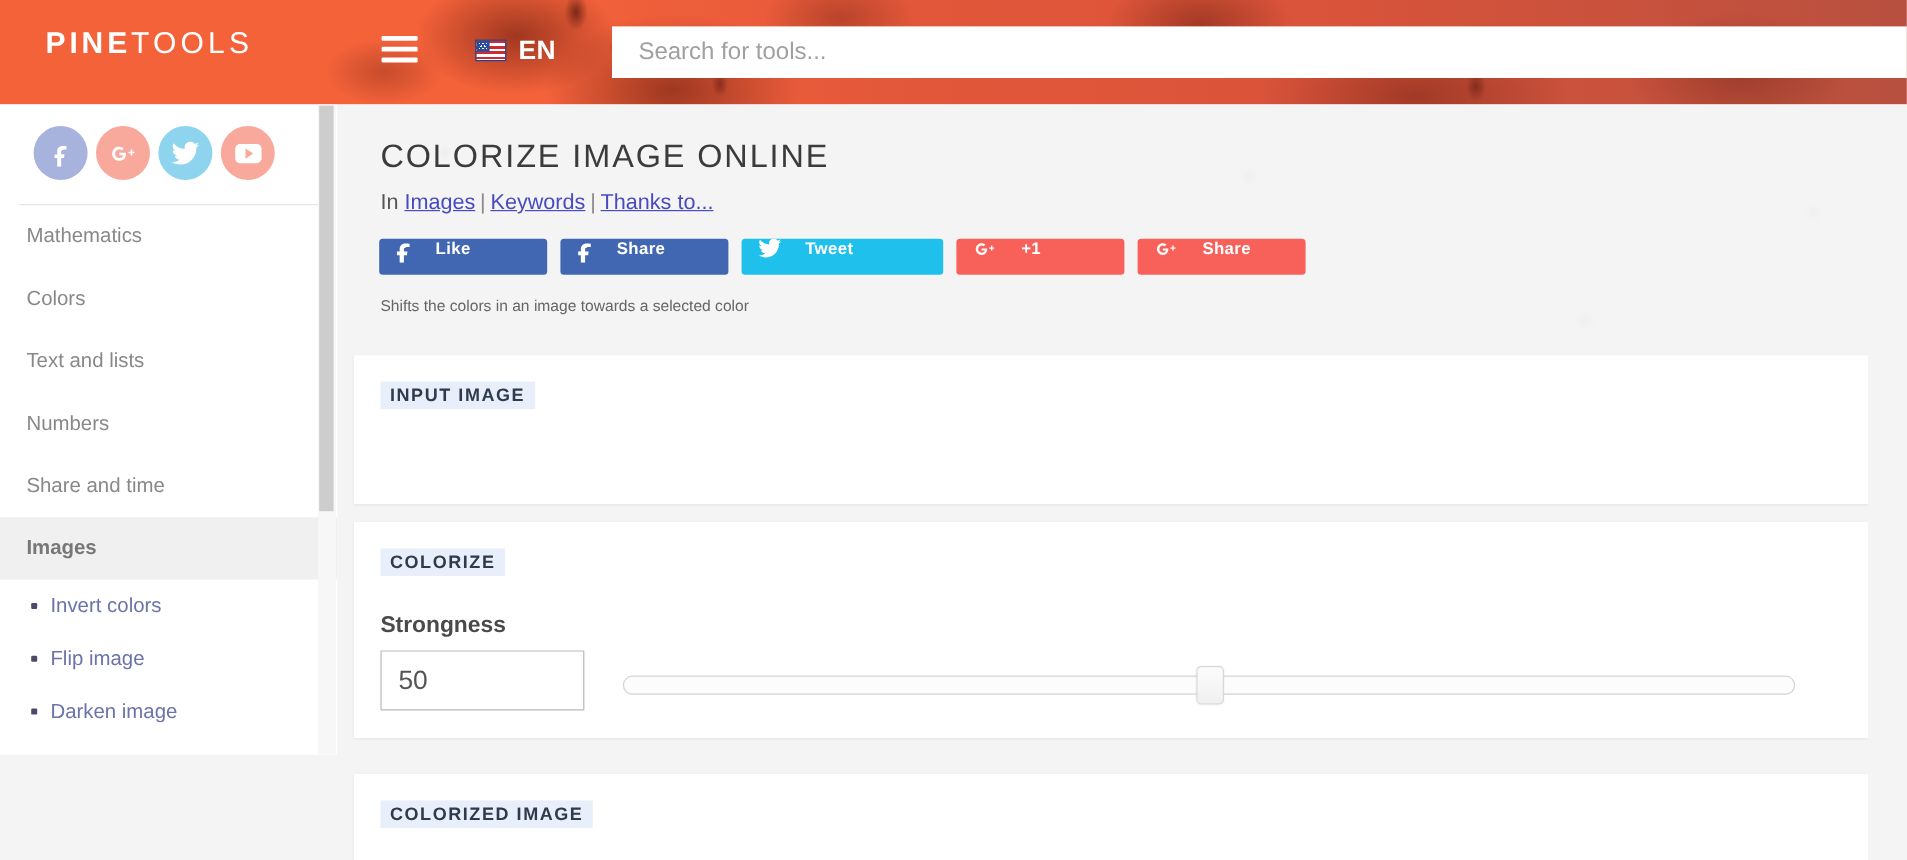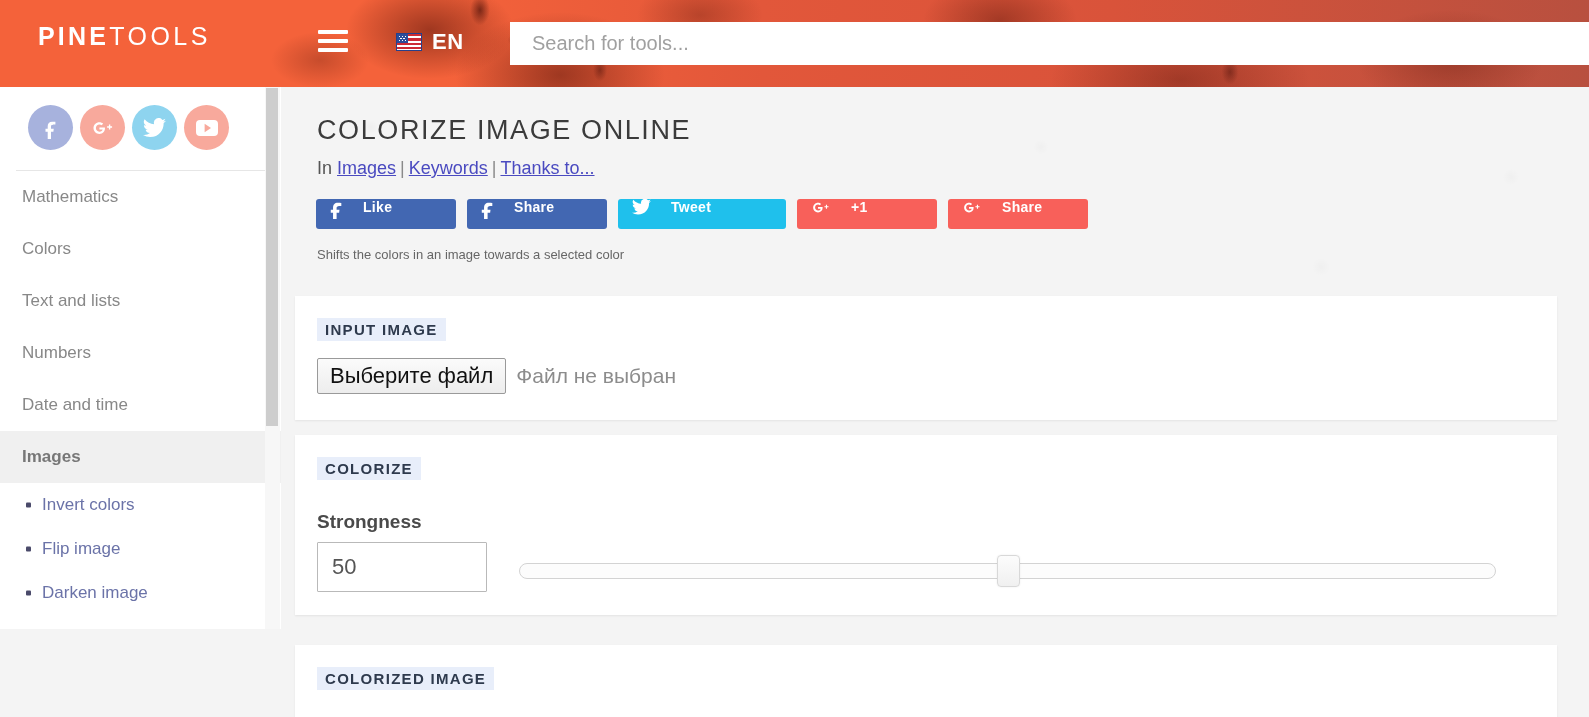--- a/index.html
+++ b/index.html
@@ -352,21 +352,21 @@
   <div class="nav-cat">
     <span>Colors</span>
   </div>
   <div class="nav-cat">
     <span>Text and lists</span>
   </div>
   <div class="nav-cat">
     <span>Numbers</span>
   </div>
   <div class="nav-cat">
-    <span>Date and time</span>
+    <span>Share and time</span>
   </div>
   <div class="nav-cat active">
     <span>Images</span>
   </div>
 
   <div class="nav-sub">
     <span class="bullet"></span>
     <span>Invert colors</span>
   </div>
   <div class="nav-sub">
@@ -434,24 +434,20 @@
           </svg>
       </span>
       <span class="sb-label">Share</span>
     </div>
   </div>
 
   <div id="tool-desc">Shifts the colors in an image towards a selected color</div>
 
   <div class="panel" id="panel-input">
     <span class="panel-label">INPUT IMAGE</span>
-    <div id="file-row">
-      <button id="file-button">Выберите файл</button>
-      <span id="file-status">Файл не выбран</span>
-    </div>
   </div>
 
   <div class="panel" id="panel-options">
     <span class="panel-label">COLORIZE</span>
     <div id="opt-label">Strongness</div>
     <div id="opt-row">
       <input id="strongness-input" type="text" value="50" style="">
       <div id="slider-wrap">
         <div id="slider-track"></div>
         <div id="slider-thumb"></div>

